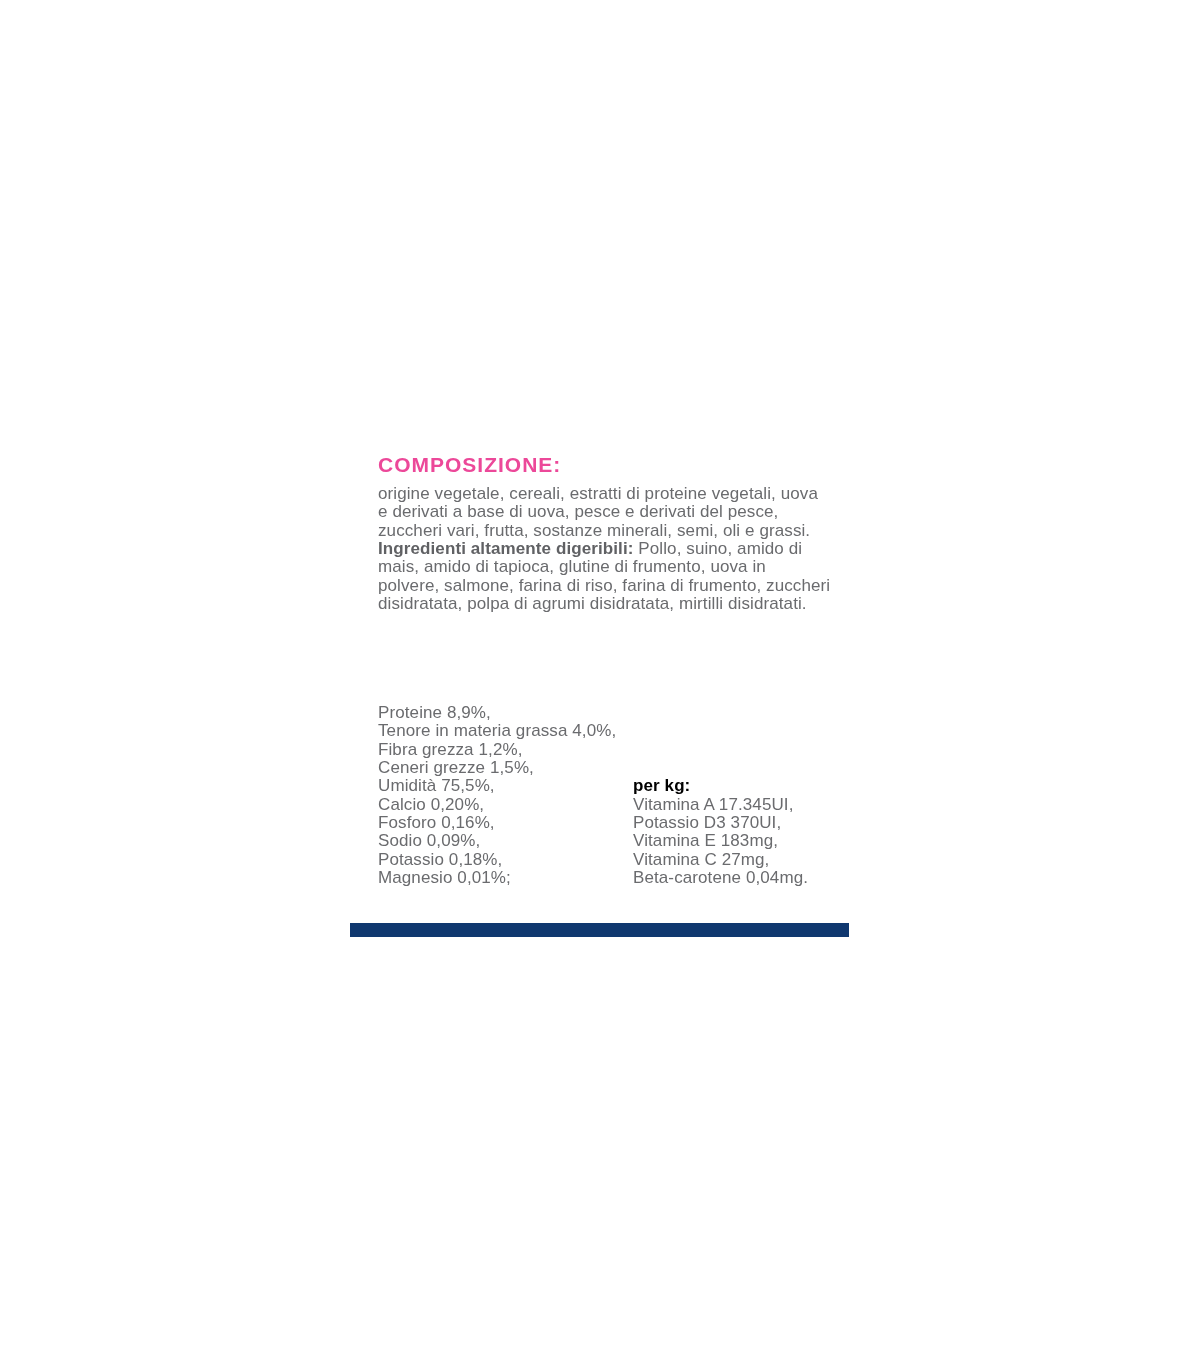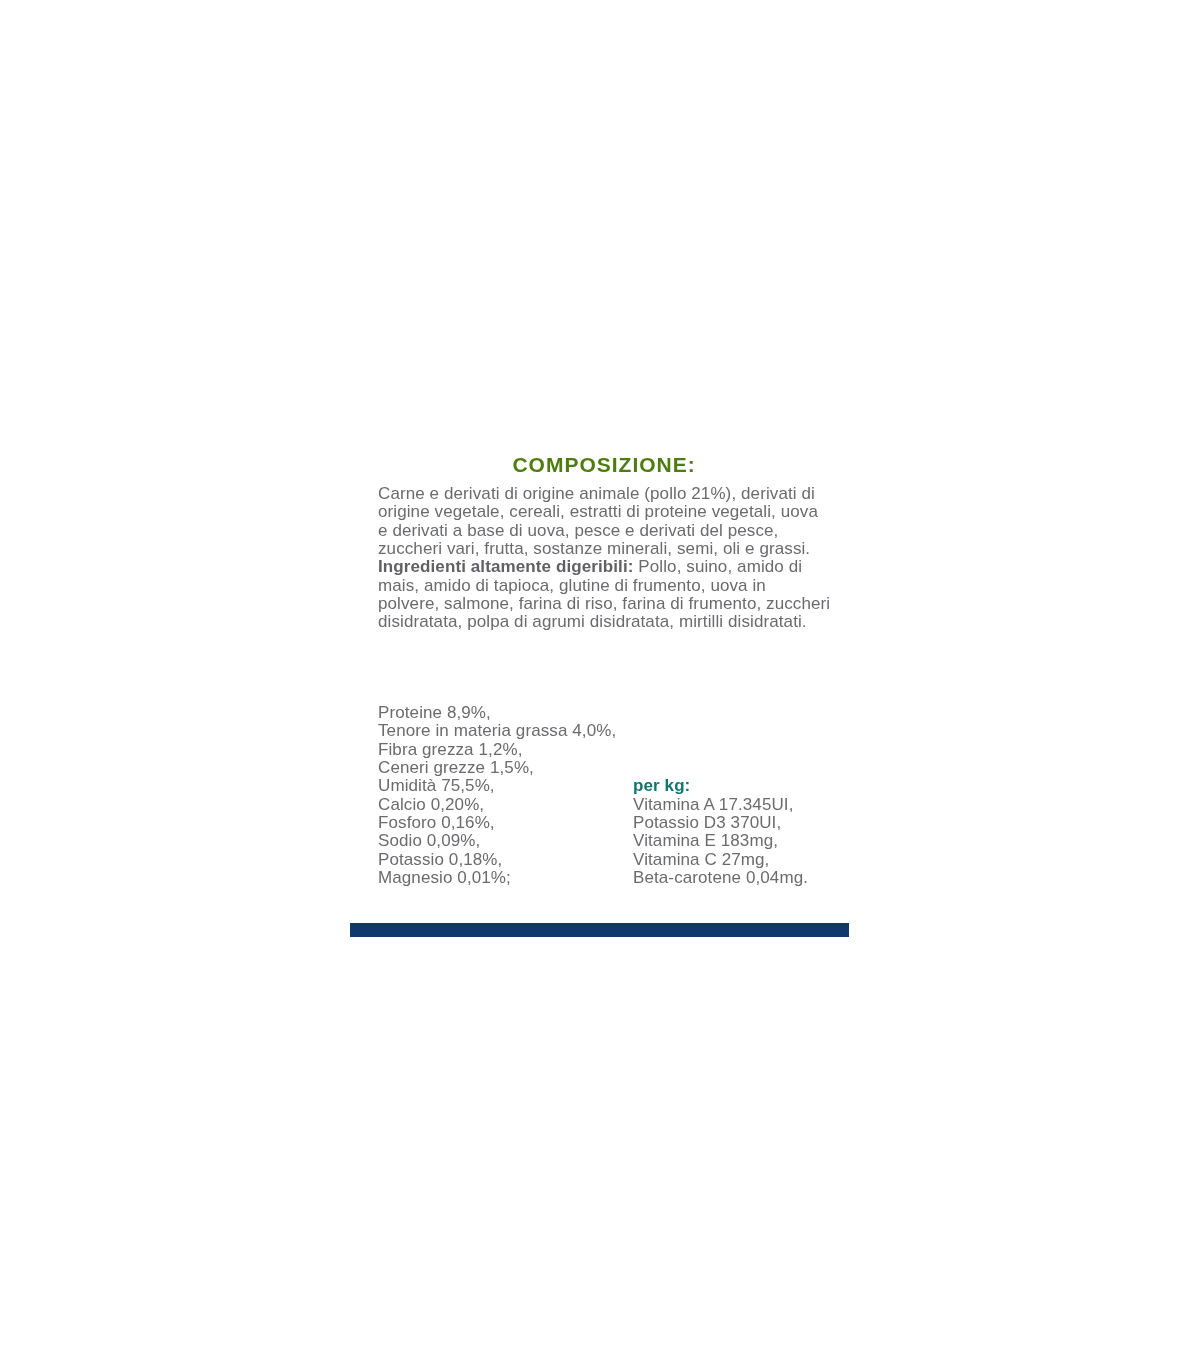--- a/index.html
+++ b/index.html
@@ -10,25 +10,24 @@
   body {
     position: relative;
     width: 1200px;
     height: 1372px;
     font-family: "Liberation Sans", sans-serif;
     overflow: hidden;
   }
   .section-heading {
     font-size: 21px;
     font-weight: 700;
-    color: #4d7c0f;
+    color: #ec4899;
     letter-spacing: 1px;
     line-height: 25px;
     white-space: nowrap;
-    text-align: center;
   }
   .body-line {
     font-size: 17px;
     line-height: 18.35px;
     color: #6a6b6e;
     letter-spacing: 0.1px;
     white-space: nowrap;
   }
   .body-line .lead-bold {
     font-weight: 700;
@@ -53,40 +52,39 @@
   .analytics-columns {
     position: relative;
   }
   .analytics-col-right {
     position: absolute;
     left: 255px;
     top: 73.4px;
   }
   .analytics-col-right .lead-bold {
     font-weight: 700;
-    color: #0f766e;
+    color: #000000;
   }
   #bottom-bar {
     position: absolute;
     left: 350px;
     top: 923px;
     width: 499px;
     height: 14px;
     background: #10386f;
   }
 </style>
 </head>
 <body>
 
 <div>
 
   <section id="composition-section">
     <div class="section-heading">COMPOSIZIONE:</div>
     <div>
-      <div class="body-line"><span class="lead-bold"></span><span>Carne e derivati di origine animale (pollo 21%), derivati di</span></div>
       <div class="body-line"><span class="lead-bold"></span><span>origine vegetale, cereali, estratti di proteine vegetali, uova</span></div>
       <div class="body-line"><span class="lead-bold"></span><span>e derivati a base di uova, pesce e derivati del pesce,</span></div>
       <div class="body-line"><span class="lead-bold"></span><span>zuccheri vari, frutta, sostanze minerali, semi, oli e grassi.</span></div>
       <div class="body-line"><span class="lead-bold">Ingredienti altamente digeribili:</span><span> Pollo, suino, amido di</span></div>
       <div class="body-line"><span class="lead-bold"></span><span>mais, amido di tapioca, glutine di frumento, uova in</span></div>
       <div class="body-line"><span class="lead-bold"></span><span>polvere, salmone, farina di riso, farina di frumento, zuccheri</span></div>
       <div class="body-line"><span class="lead-bold"></span><span>disidratata, polpa di agrumi disidratata, mirtilli disidratati.</span></div>
     </div>
   </section>
 

